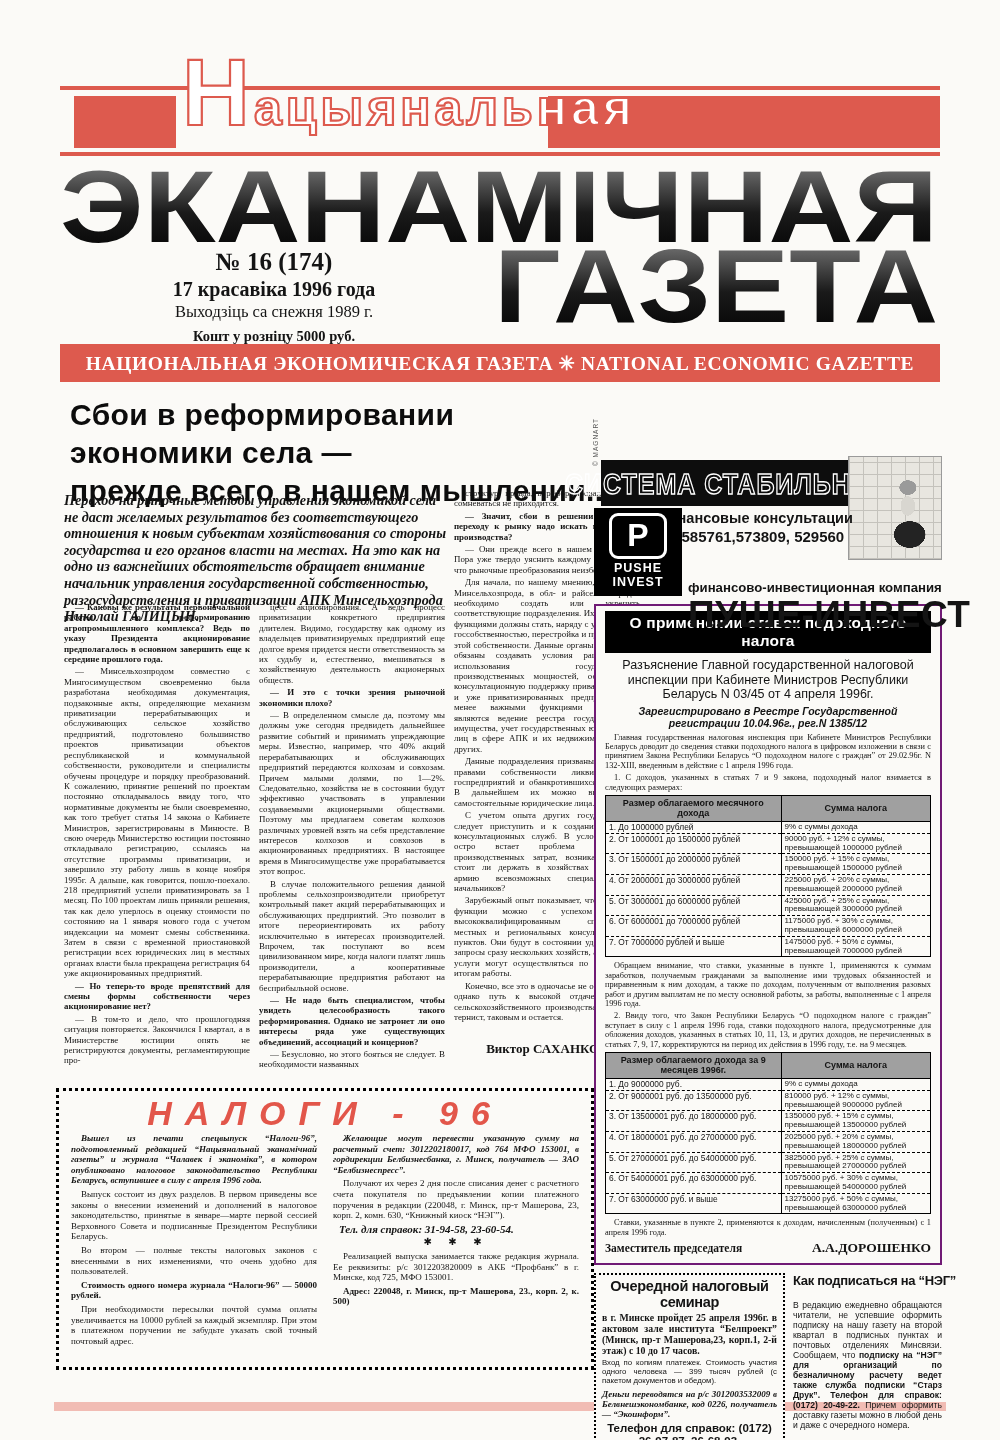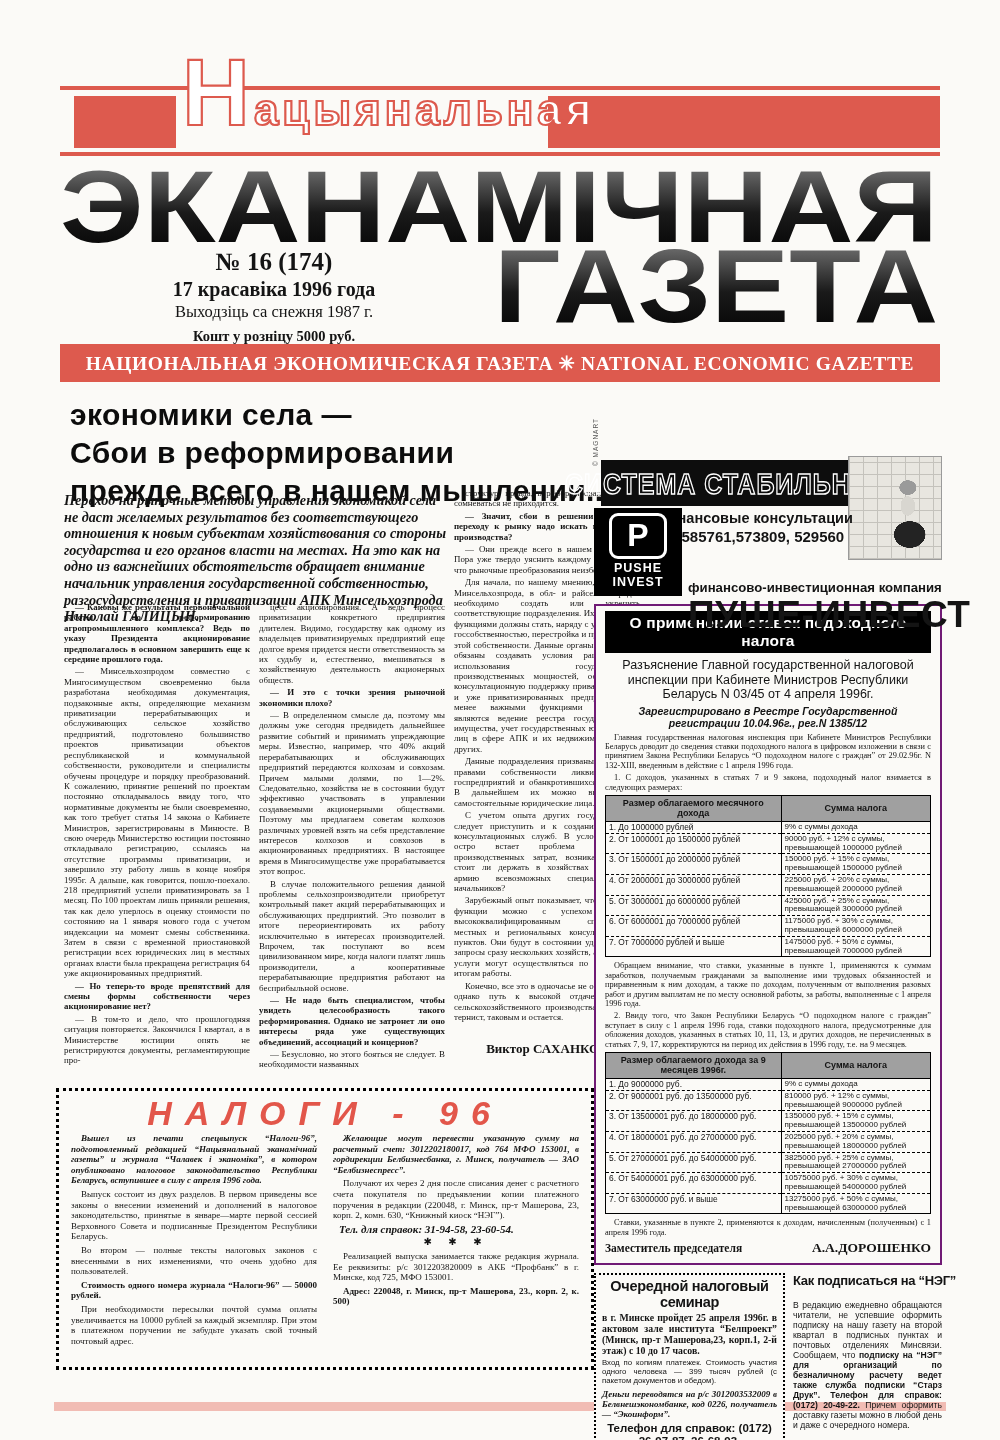--- a/index.html
+++ b/index.html
@@ -6,21 +6,21 @@
   .page{position:relative;width:1000px;height:1440px;background:#fbfaf7;overflow:hidden;
         font-family:"Liberation Serif",serif;color:#141414;}
   .abs{position:absolute;}
 
   
   .red{background:#dd5a4e;}
   .rule{height:4px;background:#dd5a4e;}
   .script-word{line-height:1;white-space:nowrap;font-family:"Liberation Sans",sans-serif;
                font-weight:bold;color:#dd5a4e;letter-spacing:4px;}
   .script-word .initial{font-size:94px;}
-  .script-word .rest{font-size:44px;margin-top:24px;}
+  .script-word .rest{font-size:50px;margin-top:24px;}
   @supports(-webkit-text-stroke:2px #dd5a4e){
     .script-word{color:#fff;-webkit-text-stroke:2.2px #dd5a4e;}
   }
   .mast-text{font-family:"Liberation Sans",sans-serif;font-weight:bold;}
   .issue-block{text-align:center;line-height:1.25;}
   .issue-no{font-size:25px;font-weight:bold;}
   .issue-date{font-size:20px;font-weight:bold;}
   .issue-since{font-size:16.5px;}
   .issue-price{font-size:14.5px;font-weight:bold;margin-top:4px;}
   .banner{display:flex;align-items:center;justify-content:center;color:#fff;
@@ -148,29 +148,29 @@
     </defs>
     <text class="mast-text" x="2" y="84" font-size="102" textLength="878" lengthAdjust="spacingAndGlyphs" fill="url(#gradTitle)" data-name="title-ekanamichnaya">ЭКАНАМІЧНАЯ</text>
   </svg>
   <svg class="abs" style="left:492px;top:238px;" width="450" height="100" data-name="masthead-title-line2">
     <text class="mast-text" x="2" y="84" font-size="104" textLength="444" lengthAdjust="spacingAndGlyphs" fill="url(#gradTitle)" data-name="title-gazeta">ГАЗЕТА</text>
   </svg>
 
   <div class="abs issue-block" style="left:118px;top:246px;width:312px;" data-name="issue-info">
     <div class="issue-no" data-name="issue-number">№ 16 (174)</div>
     <div class="issue-date" data-name="issue-date">17 красавіка 1996 года</div>
-    <div class="issue-since" data-name="published-since">Выходзіць са снежня 1987 г.</div>
+    <div class="issue-since" data-name="published-since">Выходзіць са снежня 1989 г.</div>
     <div class="issue-price" data-name="issue-price">Кошт у розніцу 5000 руб.</div>
   </div>
 
   <div class="abs red banner" style="left:60px;top:344px;width:880px;height:38px;" data-name="bilingual-banner">НАЦИОНАЛЬНАЯ ЭКОНОМИЧЕСКАЯ ГАЗЕТА ✳ NATIONAL ECONOMIC GAZETTE</div>
 
   <div class="abs headline" style="left:70px;top:396px;width:580px;" data-name="main-headline">
+    <div data-name="headline-line1">Сбои в реформировании</div>
     <div data-name="headline-line2">экономики села —</div>
-    <div data-name="headline-line1">Сбои в реформировании</div>
     <div data-name="headline-line3">прежде всего в нашем мышлении...</div>
   </div>
 
   <div class="abs lede" style="left:64px;top:492px;width:386px;" data-name="article-lede">
     <p data-name="lede-text">Переход на рыночные методы управления экономикой села не даст желаемых результатов без соответствующего отношения к новым субъектам хозяйствования со стороны государства и его органов власти на местах. На это как на одно из важнейших обстоятельств обращает внимание начальник управления государственной собственностью, разгосударствления и приватизации АПК Минсельхозпрода Николай ГАЛИЦЫН.</p>
   </div>
 
   <div class="abs qa" style="left:64px;top:602px;width:186px;height:482px;" data-name="article-column-1">
       <p data-name="article-paragraph" class="bold">— Каковы же результаты первоначальной работы по реформированию агропромышленного комплекса? Ведь по указу Президента акционирование предполагалось в основном завершить еще к середине прошлого года.</p>
       <p data-name="article-paragraph">— Минсельхозпродом совместно с Мингосимуществом своевременно была разработана необходимая документация, подзаконные акты, определяющие механизм приватизации перерабатывающих и обслуживающих сельское хозяйство предприятий, подготовлено большинство проектов приватизации объектов республиканской и коммунальной собственности, руководители и специалисты обучены процедуре и порядку преобразований. К сожалению, принятие решений по проектам постоянно откладывалось ввиду того, что нормативные документы не были своевременно, как того требует статья 14 закона о Кабинете Министров, зарегистрированы в Минюсте. В свою очередь Министерство юстиции постоянно откладывало регистрацию, ссылаясь на отсутствие программы приватизации, и завершило эту работу лишь в конце ноября 1995г. А дальше, как говорится, пошло-поехало. 218 предприятий успели приватизировать за 1 месяц. По 100 проектам лишь приняли решения, так как дело уперлось в оценку стоимости по состоянию на 1 января нового года с учетом индексации на момент смены собственника. Затем в связи с временной приостановкой регистрации всех юридических лиц в местных органах власти была прекращена регистрация 64 уже акционированных предприятий.</p>

